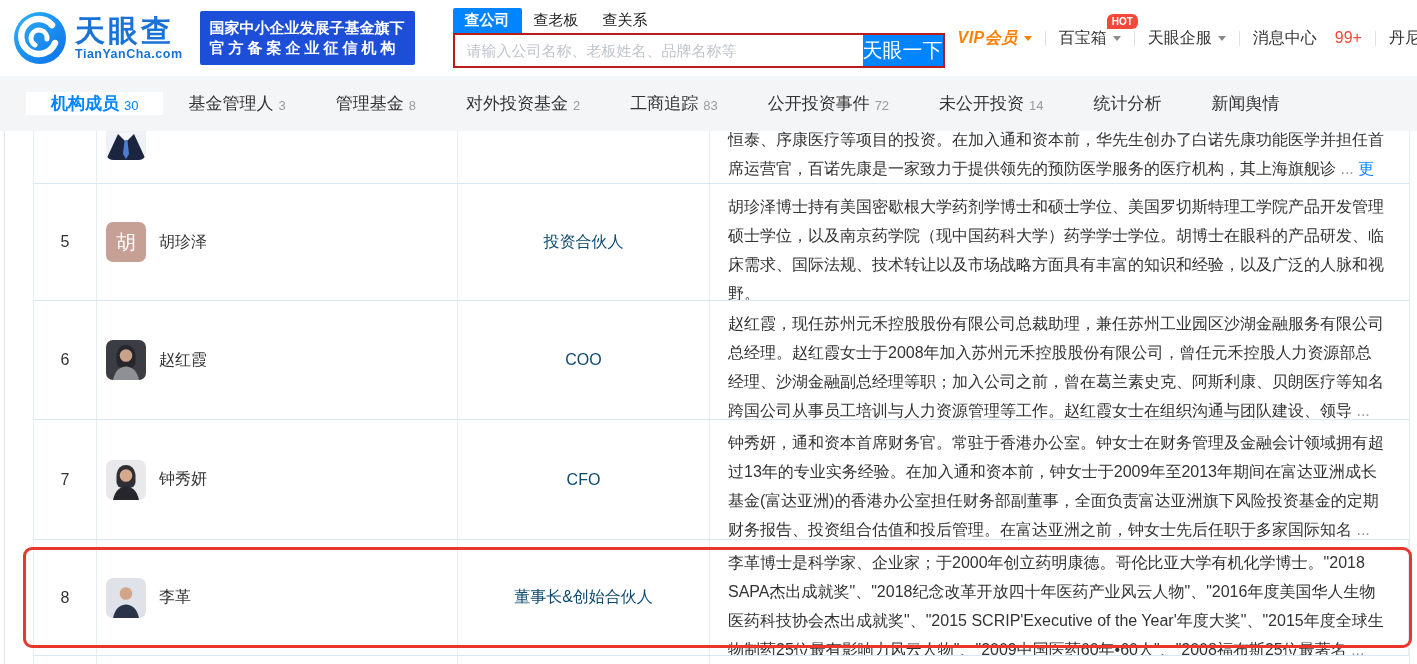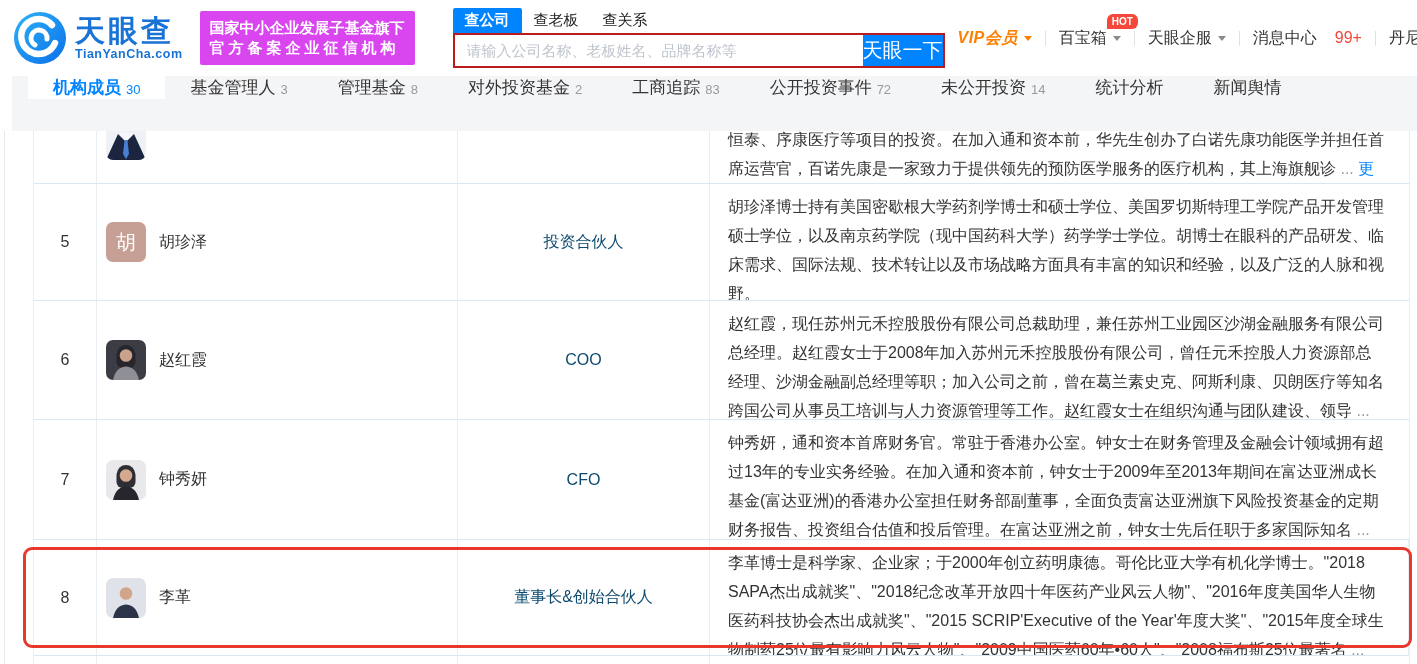--- a/index.html
+++ b/index.html
@@ -5,21 +5,21 @@
   * { margin:0; padding:0; box-sizing:border-box; }
   html,body { background:#fff; }
   body { font-family:"Liberation Sans","DejaVu Sans",sans-serif; }
   .page { position:relative; width:1417px; height:664px; background:#fff; overflow:hidden; }
 
   
   .topbar { height:76px; display:flex; align-items:center; padding:0 16px 0 14px; background:#fff; }
   .logo { display:flex; align-items:center; gap:9px; flex:none; cursor:pointer; }
   .logo-text .brand { font-size:30px; font-weight:bold; color:#1973d6; letter-spacing:3px; line-height:32px; }
   .logo-text .domain { font-size:12.5px; font-weight:bold; color:#1973d6; letter-spacing:.5px; }
-  .red-badge { margin-left:17px; background:#d946ef; color:#fff; font-size:15px; font-weight:bold;
+  .red-badge { margin-left:17px; background:#1d4ed8; color:#fff; font-size:15px; font-weight:bold;
                padding:7px 10px; line-height:20px; border-radius:2px; flex:none; }
   .red-badge .l2 { letter-spacing:4px; }
 
   .search-module { margin-left:38px; width:492px; flex:none; }
   .search-tabs { display:flex; align-items:flex-end; }
   .search-tab { font-size:15px; color:#222; padding:3px 12px; cursor:pointer; }
   .search-tab.active { background:#0084ff; color:#fff; border-radius:2px 2px 0 0; font-weight:bold; }
   .search-box { display:flex; height:35px; border:2px solid #b91c1c; }
   .search-box input { flex:1; border:none; outline:none; padding:0 12px; font-size:15px; color:#333;
                       font-family:"Liberation Sans","DejaVu Sans",sans-serif; }
@@ -31,21 +31,21 @@
   .nav-item { position:relative; display:flex; align-items:center; padding:0 13px; cursor:pointer; white-space:nowrap; }
   .nav-item .caret { width:0; height:0; border:4px solid transparent; border-top:5px solid #8a8a8a; margin:5px 0 0 6px; }
   .nav-item.vip .label { color:#ff8000; font-weight:800; font-style:italic; letter-spacing:.5px; }
   .nav-item.vip .caret { border-top-color:#ff8000; }
   .nbadge { color:#f5483b; margin-left:18px; }
   .hot { position:absolute; top:-14px; right:-4px; background:#f5483b; color:#fff; font-size:10px; font-weight:bold;
          padding:2px 5px; border-radius:6px 6px 6px 0; }
   .vsep { width:1px; height:15px; background:#e1e1e1; }
 
   
-  .tabbar { height:55px; background:#f4f5f7; display:flex; align-items:flex-start; padding-left:16px;margin-left:12px; }
+  .tabbar { height:55px; background:#f4f5f7; display:flex; align-items:center; padding-left:26px; }
   .tab { display:flex; align-items:center; gap:5px; padding:0 25px; font-size:17px; color:#333; cursor:pointer; white-space:nowrap; }
   .tab .cnt { font-size:13px; color:#9b9b9b; margin-top:3px; }
   .tab.active { background:#fff; color:#0084ff; font-weight:bold; }
   .tab.active .cnt { color:#0084ff; font-weight:normal; }
 
   
   .edge-line { position:absolute; left:4px; top:131px; bottom:0; width:1px; background:#e7e7e7; }
   .table { position:absolute; left:33px; top:131px; width:1377px; height:533px; background:#fff; }
   .row { display:grid; grid-template-columns:63px 361px 252px 1fr; border-bottom:1px solid #d9e6f3;
          border-left:1px solid #e9eef3; border-right:1px solid #e9eef3; position:relative; background:#fff; }

